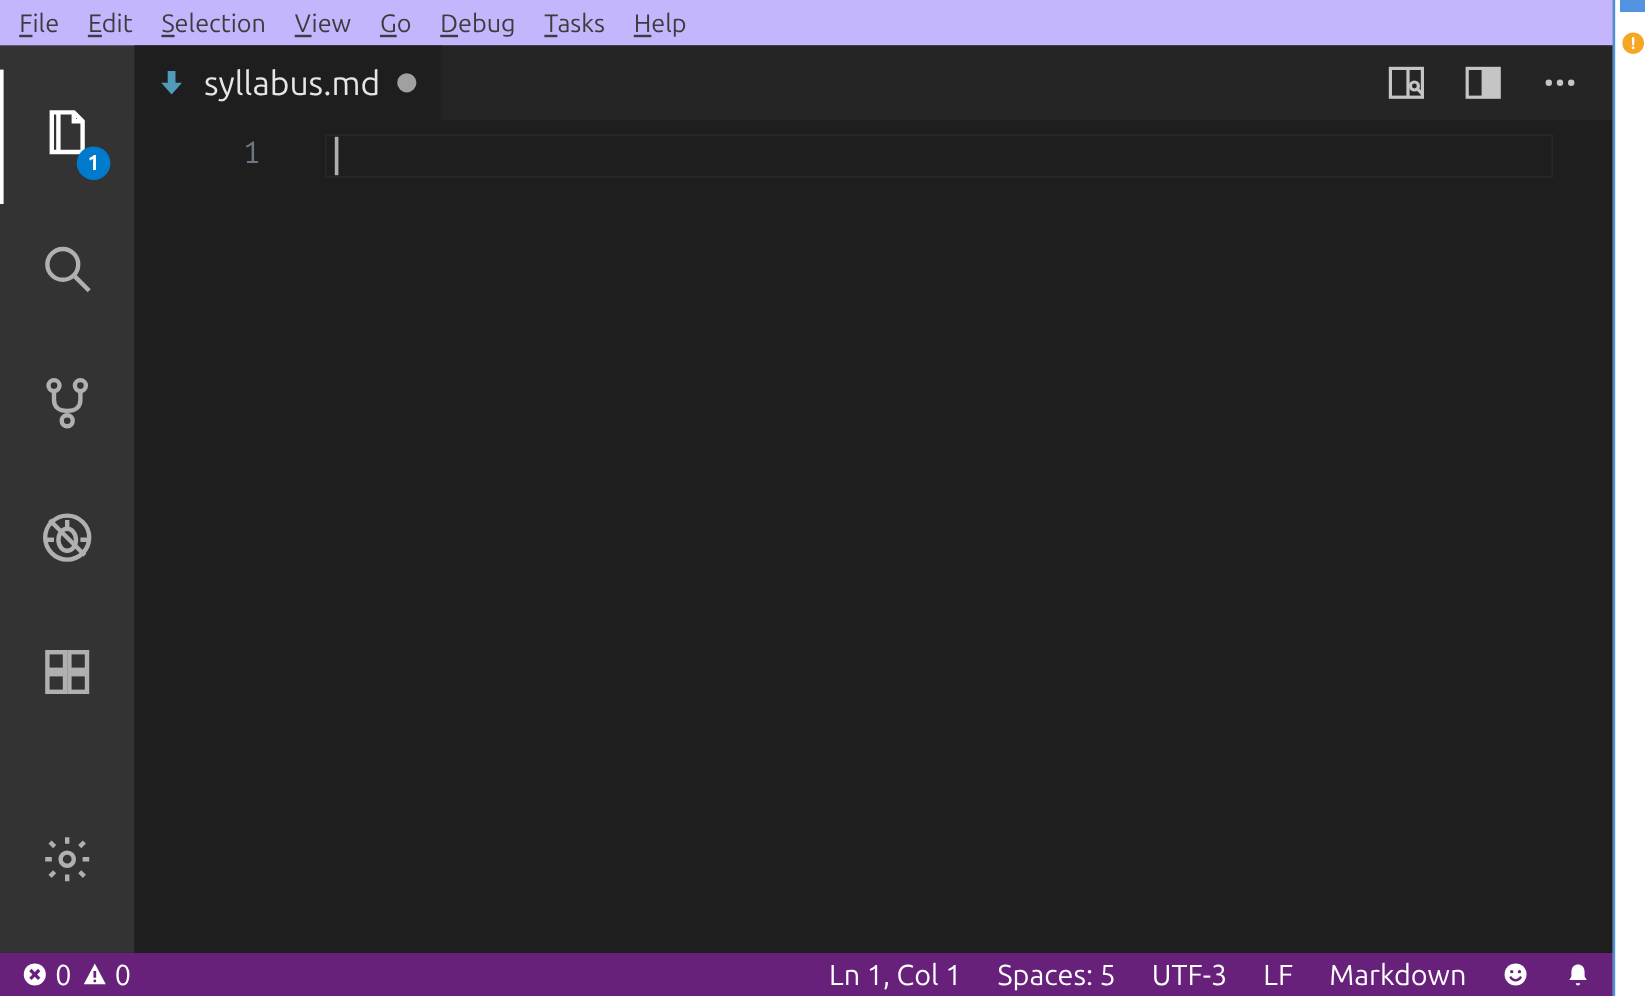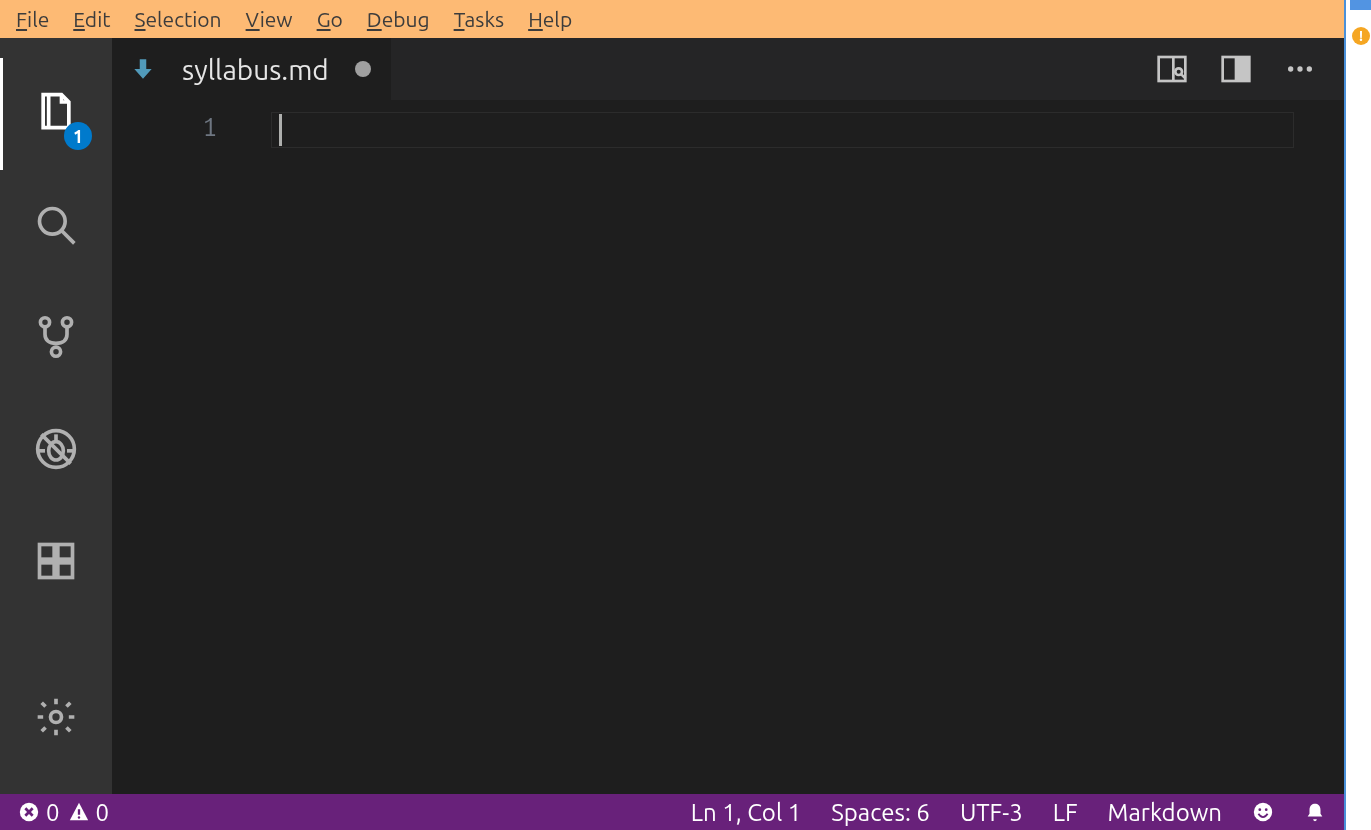--- a/index.html
+++ b/index.html
@@ -8,21 +8,21 @@
     height: 830px;
     font-family: "Ubuntu", "Segoe UI", sans-serif;
     background: #1e1e1e;
     overflow: hidden;
     position: relative;
   }
 
   
   .menubar {
     height: 38px;
-    background: #fdba74;
+    background: #c4b5fd;
     color: #3c3c3c;
     display: flex;
     align-items: center;
     padding: 0 4px;
     font-size: 21px;
     gap: 0;
     width: 1344px;
   }
   .menubar .menu-item {
     padding: 2px 12px;
@@ -98,21 +98,21 @@
     height: 62px;
     background: #252526;
     display: flex;
     align-items: stretch;
   }
   .tab {
     display: flex;
     align-items: center;
     background: #1e1e1e;
     padding: 0 20px 0 18px;
-    gap: 26px;
+    gap: 14px;
     border-right: 1px solid #252526;
   }
   .tab-icon svg { width: 26px; height: 26px; display: block; }
   .tab-label {
     color: #e6e6e6;
     font-size: 28px;
   }
   .tab-dirty {
     width: 16px; height: 16px;
     border-radius: 50%;
@@ -366,21 +366,21 @@
           </svg>
       </span>
       <span>0</span>
     </div>
   </div>
   <div class="status-right">
     <div class="status-item">
         <span>Ln 1, Col 1</span>
       </div>
     <div class="status-item">
-        <span>Spaces: 6</span>
+        <span>Spaces: 5</span>
       </div>
     <div class="status-item">
         <span>UTF-3</span>
       </div>
     <div class="status-item">
         <span>LF</span>
       </div>
     <div class="status-item">
         <span>Markdown</span>
       </div>

